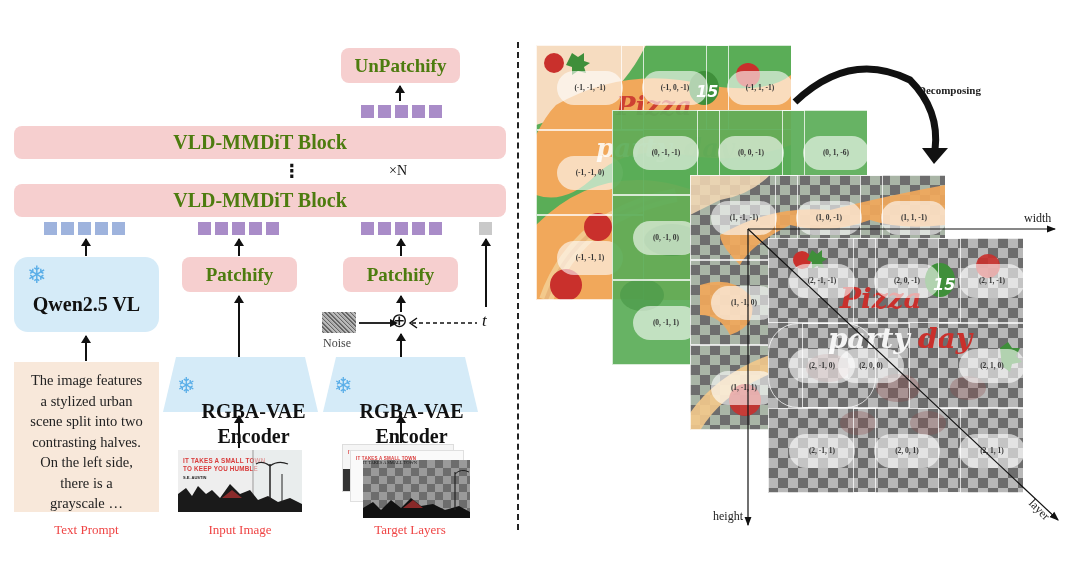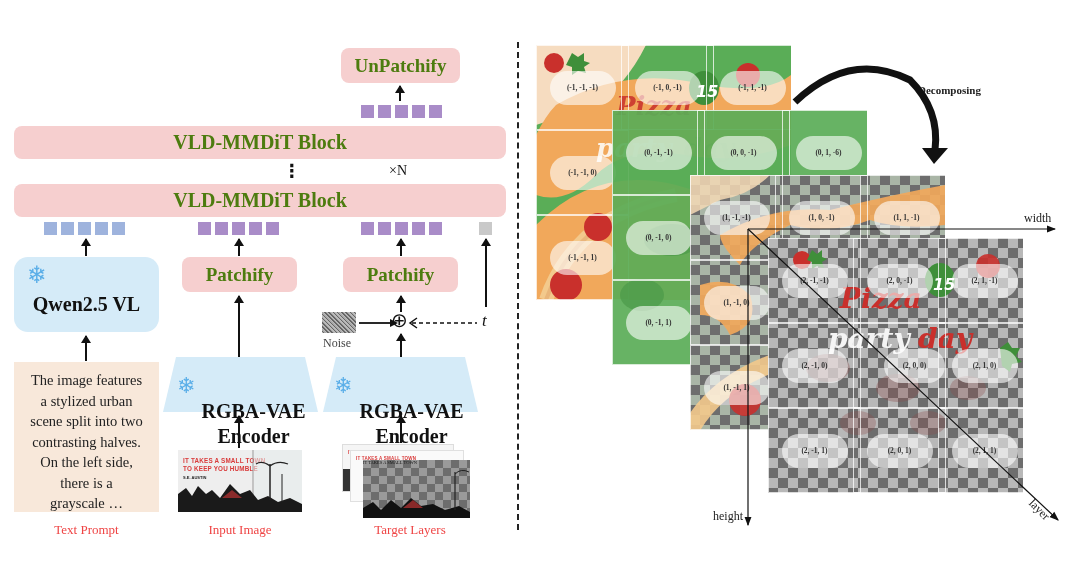--- a/index.html
+++ b/index.html
@@ -36,21 +36,21 @@
   .thumb .ttl { position:absolute; left:5px; top:7px; color:#d93a3a; font-family:"Liberation Sans", sans-serif;
                 font-weight:bold; font-size:6.3px; line-height:8px; letter-spacing:0.2px; }
   .thumb .auth { position:absolute; left:5px; top:25px; font-family:"Liberation Sans", sans-serif; font-size:4px; color:#222; font-weight:bold; }
   .checker { background-color:#9a9a9a;
              background-image:linear-gradient(45deg,#6d6d6d 25%,transparent 25%,transparent 75%,#6d6d6d 75%),
                               linear-gradient(45deg,#6d6d6d 25%,transparent 25%,transparent 75%,#6d6d6d 75%);
              background-size:20px 20px; background-position:0 0,10px 10px; }
 
   
   .layer { position:absolute; width:255px; height:255px; overflow:hidden; }
-  .cell { position:absolute; width:93px; height:85px; box-sizing:border-box; border:1px solid rgba(255,255,255,0.75);
+  .cell { position:absolute; width:108px; height:85px; box-sizing:border-box; border:1px solid rgba(255,255,255,0.75);
           display:flex; align-items:center; justify-content:center; }
   .pill { width:66px; height:34px; border-radius:17px; background:rgba(255,255,255,0.6);
           font-size:7.5px; font-weight:bold; color:#333; display:flex; align-items:center; justify-content:center; }
   .axis-label { font-size:12px; color:#222; }
 </style>
 </head>
 <body>
 
 <div>
 
@@ -314,24 +314,24 @@
       </div>
       <div class="cell abs" style="left: 768px; top: 238px; z-index: 8;">
         <div class="pill">(2, -1, -1)</div>
       </div>
       <div class="cell abs" style="left: 853px; top: 238px; z-index: 8;">
         <div class="pill">(2, 0, -1)</div>
       </div>
       <div class="cell abs" style="left: 938px; top: 238px; z-index: 8;">
         <div class="pill">(2, 1, -1)</div>
       </div>
-      <div class="cell abs" style="left: 768px; top: 323px; z-index: 8;">
+      <div class="cell abs" style="left: 768px; top: 323px; z-index: 8; border-radius: 30px;">
         <div class="pill">(2, -1, 0)</div>
       </div>
-      <div class="cell abs" style="left: 853px; top: 323px; z-index: 8; padding-left: 30px;">
+      <div class="cell abs" style="left: 802px; top: 323px; z-index: 8; padding-left: 30px;">
         <div class="pill">(2, 0, 0)</div>
       </div>
       <div class="cell abs" style="left: 938px; top: 323px; z-index: 8;">
         <div class="pill">(2, 1, 0)</div>
       </div>
       <div class="cell abs" style="left: 768px; top: 408px; z-index: 8;">
         <div class="pill">(2, -1, 1)</div>
       </div>
       <div class="cell abs" style="left: 853px; top: 408px; z-index: 8;">
         <div class="pill">(2, 0, 1)</div>

